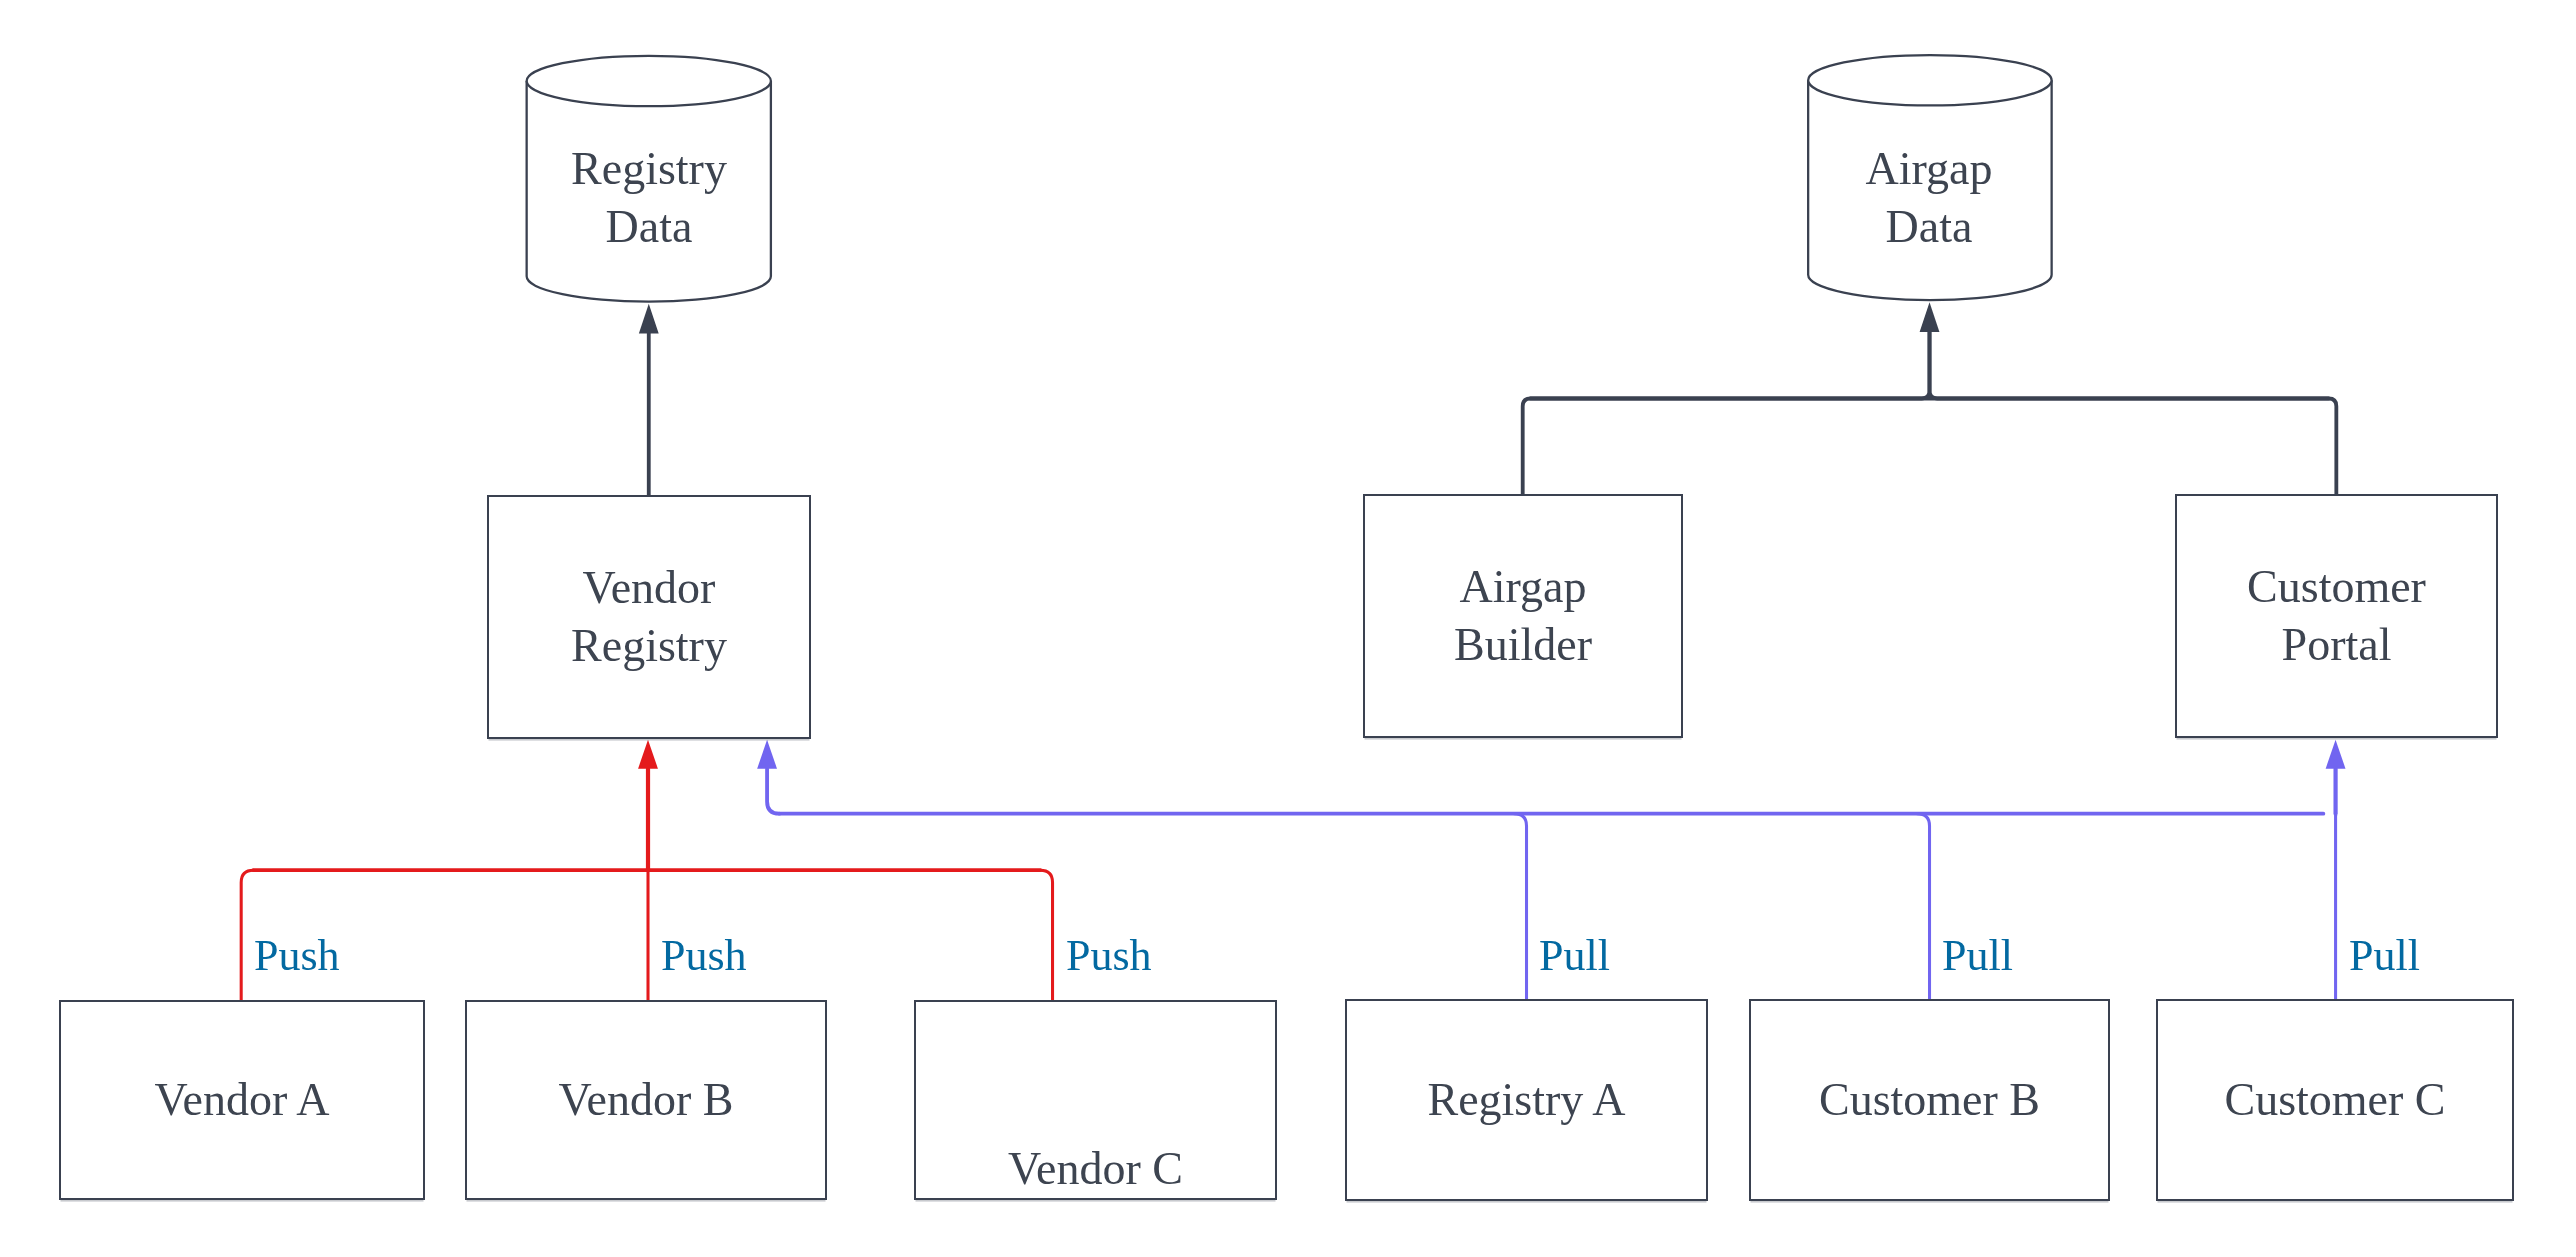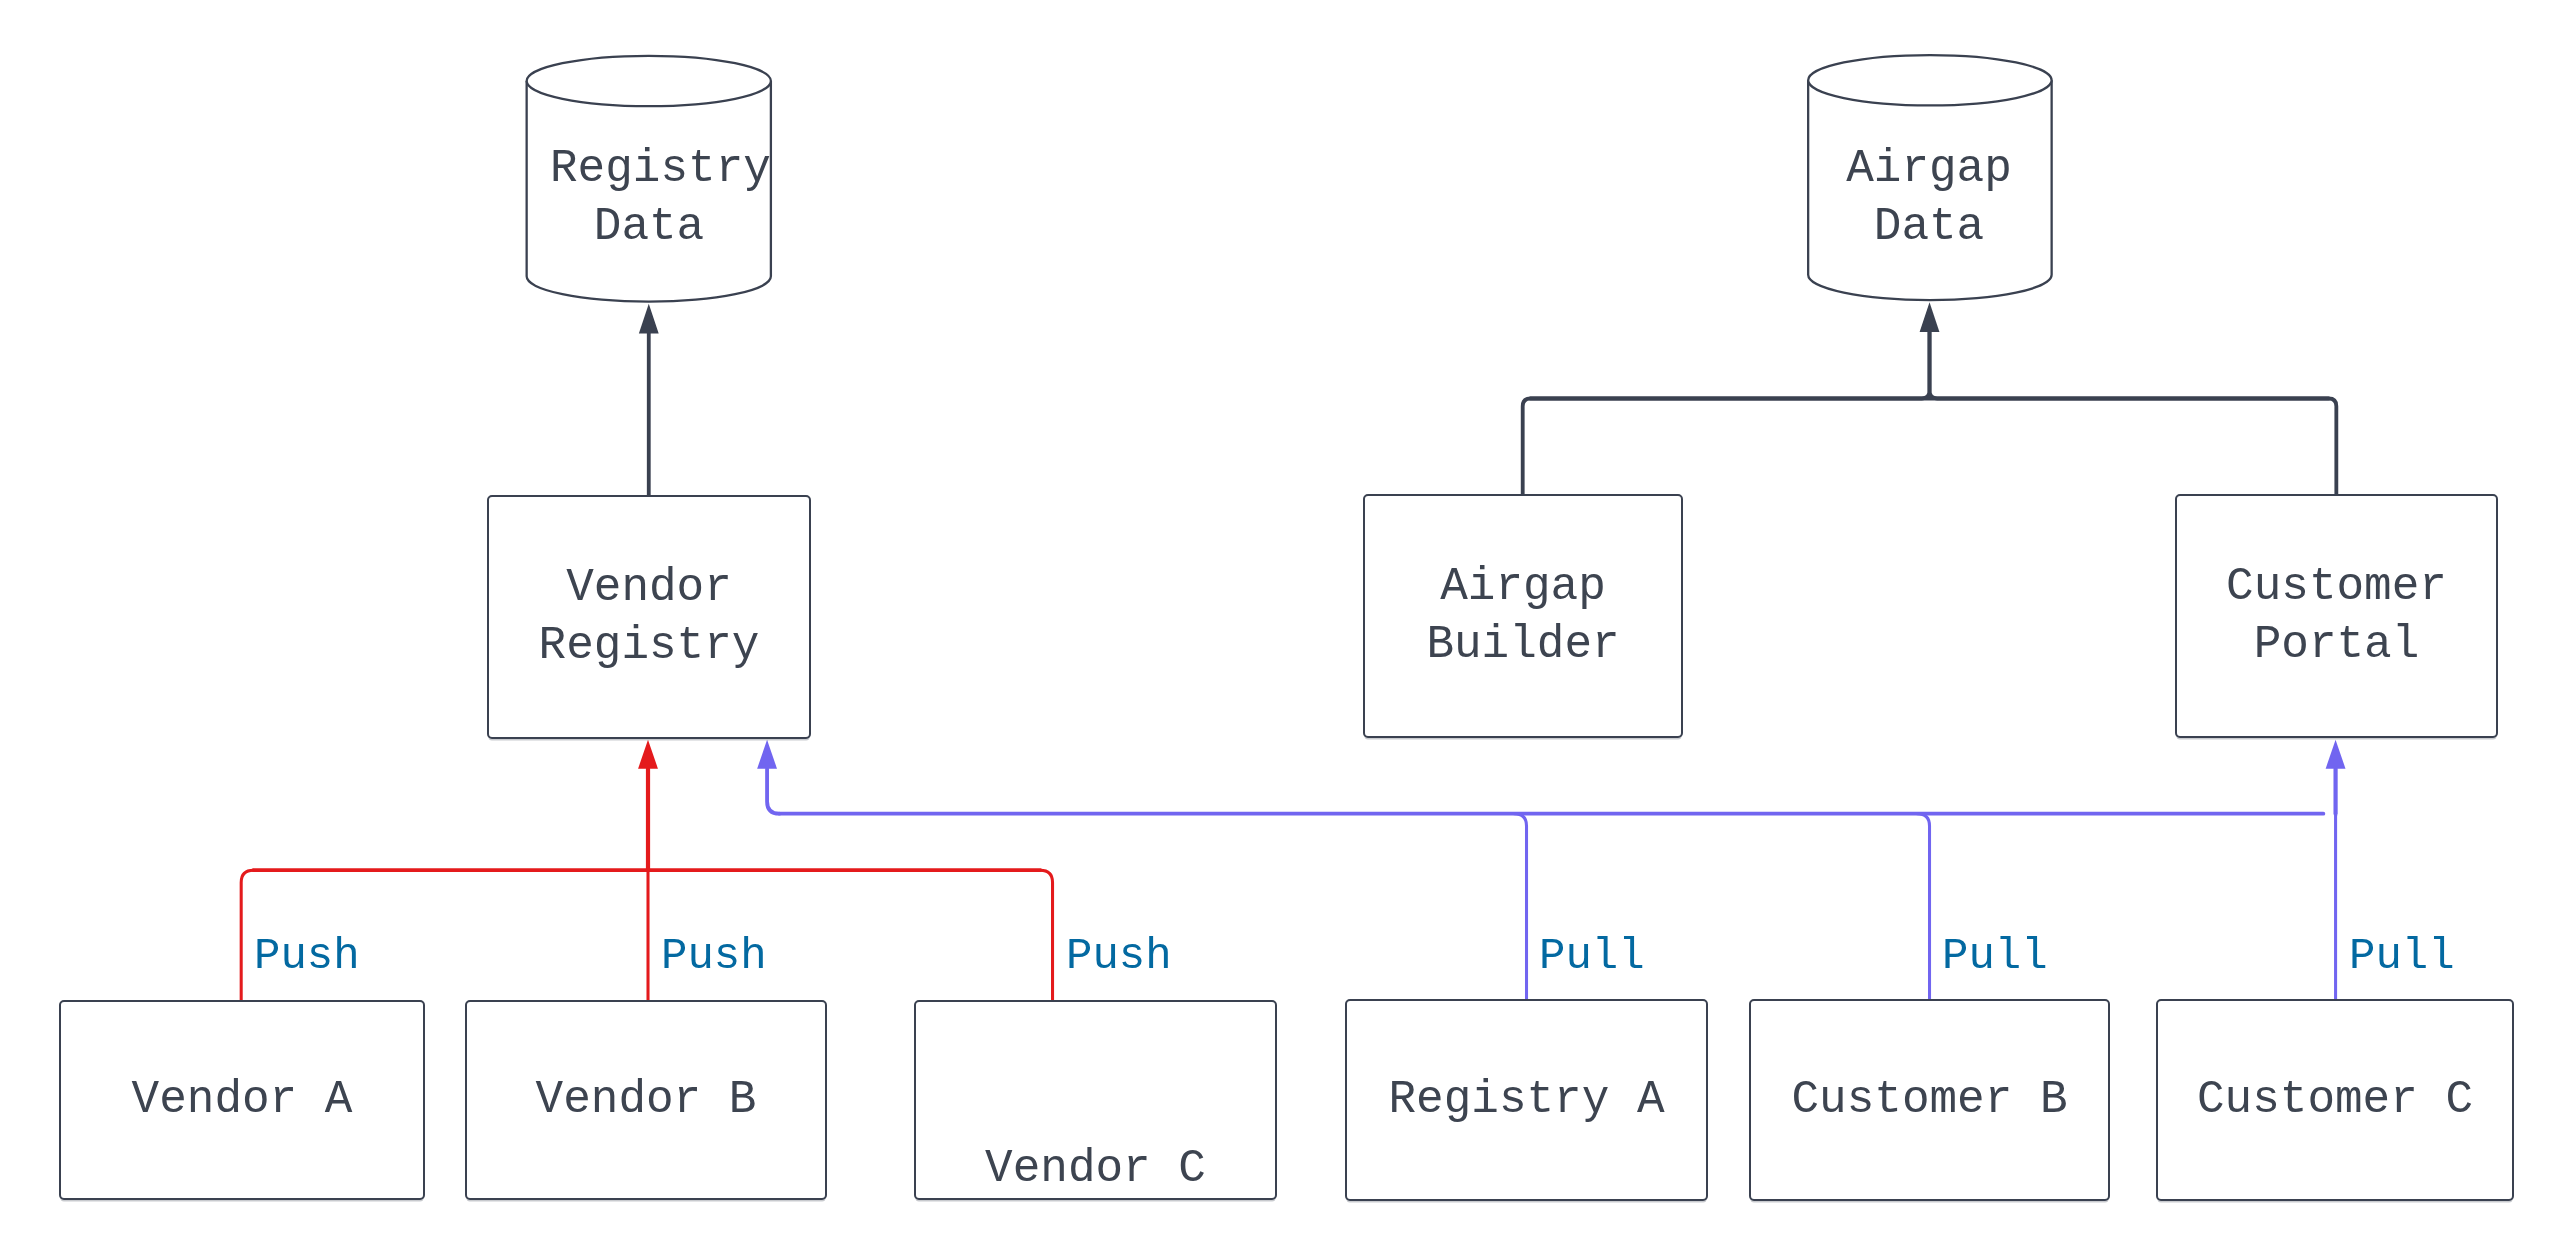--- a/index.html
+++ b/index.html
@@ -1,33 +1,33 @@
 <!DOCTYPE html>
 <html style="font-size:12.2px"><head>
 <meta charset="utf-8">
 <style>
   html, body { margin: 0; padding: 0; background: #ffffff; }
   #canvas {
     position: relative;
     width: 2576px;
     height: 1258px;
     background: #ffffff;
-    font-family: Liberation Mono, monospace;
+    font-family: Liberation Serif, serif;
     overflow: hidden;
   }
   #edge-layer {
     position: absolute;
     left: 0; top: 0;
     width: 2576px; height: 1258px;
   }
   .node-box {
     position: absolute;
     box-sizing: border-box;
     border: 2.3px solid #3a4150;
-    border-radius: 5px;
+    border-radius: 0;
     background: #ffffff;
     display: flex;
     align-items: center;
     justify-content: center;
     box-shadow: 0 3.1px 0 -1.5px rgba(58, 65, 80, 0.28);
   }
   .node-label {
     font-size: 46px;
     line-height: 58px;
     color: #3d4450;

